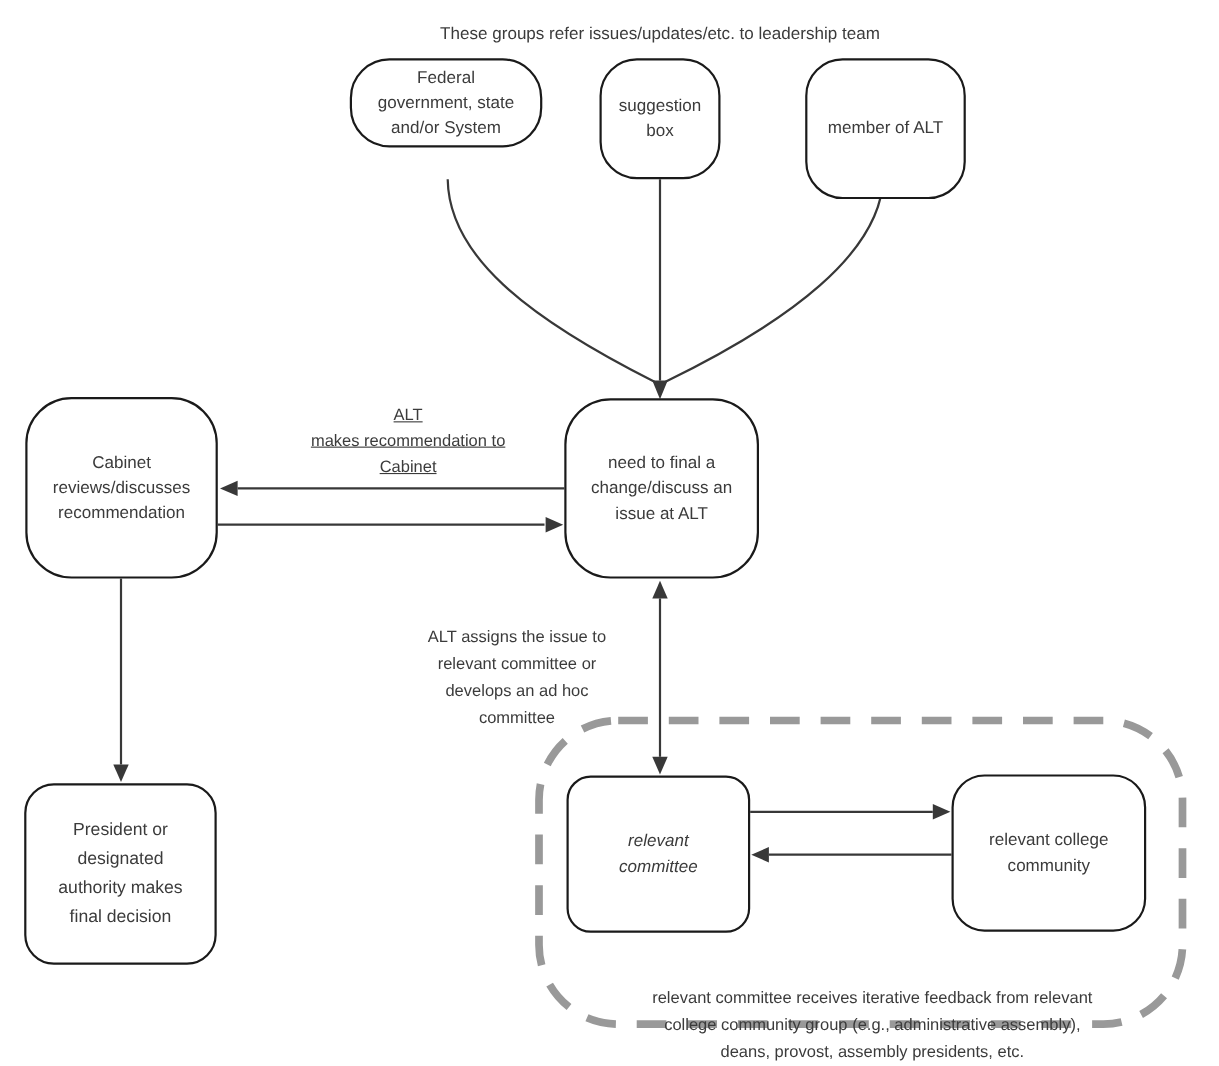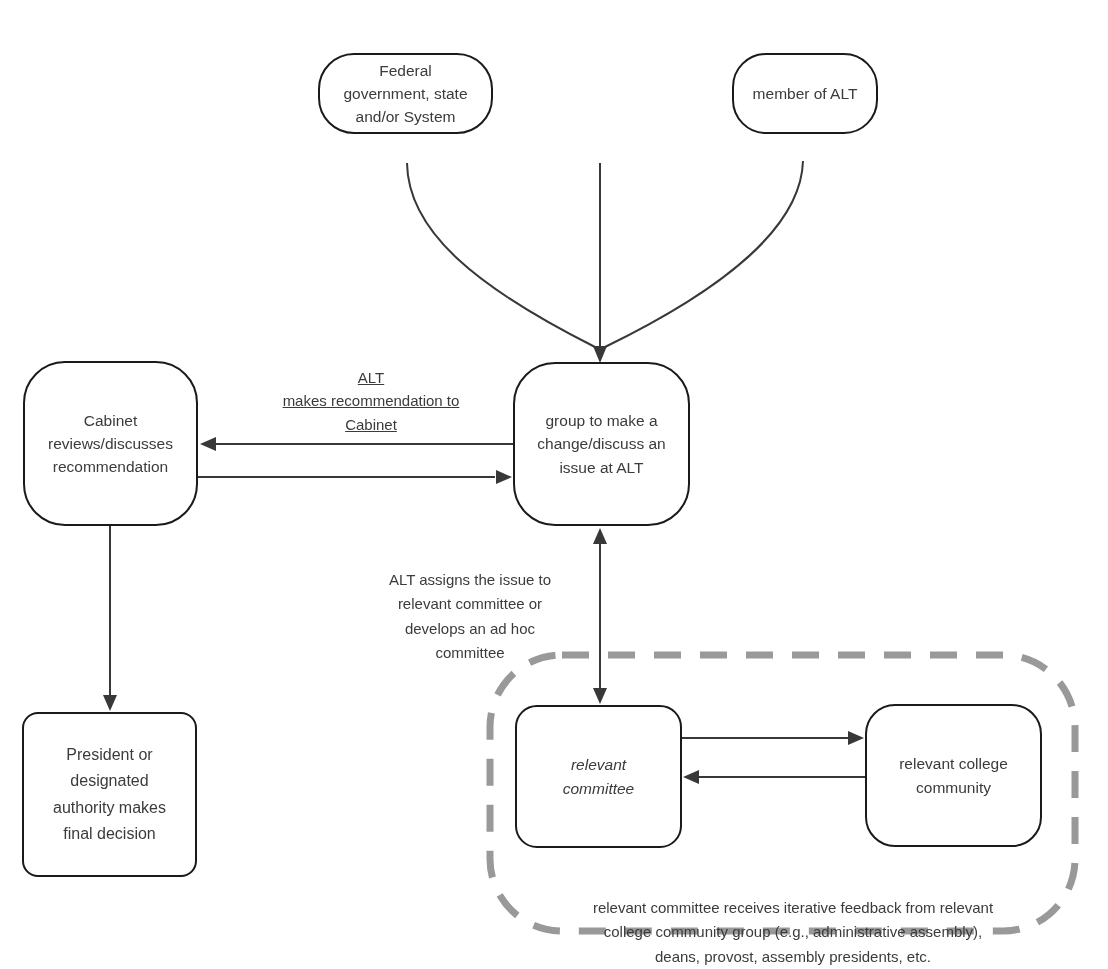--- a/index.html
+++ b/index.html
@@ -34,24 +34,24 @@
     text-align:center;
     white-space:pre-line;
     font-size:15px;
     line-height:1.62;
     color:#3b3b3b;
     z-index:1;
   }
   
   .n-federal   {left:318px;top:53px; width:175px;height:81px;border-radius:36px;}
   .n-suggestion{left:545px;top:53px; width:110px;height:110px;border-radius:34px;}
-  .n-member    {left:732px;top:53px; width:146px;height:81px;border-radius:34px;}
+  .n-member    {left:732px;top:53px; width:146px;height:128px;border-radius:34px;}
   .n-cabinet   {left:23px; top:361px;width:175px;height:165px;border-radius:42px;}
   .n-central   {left:513px;top:362px;width:177px;height:164px;border-radius:42px;}
-  .n-president {left:22px; top:712px;width:175px;height:165px;border-radius:16px;font-size:16px;line-height:1.65;}
+  .n-president {left:22px; top:712px;width:175px;height:165px;border-radius:27px;font-size:16px;line-height:1.65;}
   .n-committee {left:515px;top:705px;width:167px;height:143px;border-radius:22px;font-style:italic;}
   .n-community {left:865px;top:670px;width:177px;height:143px;border-radius:30px;margin-top:34px;}
   
   .l-title   {left:300px;top:18px; width:600px;font-size:15.5px;}
   .l-rec     {left:246px;top:366px;width:250px;line-height:1.55;text-decoration:underline;}
   .l-assign  {left:355px;top:568px;width:230px;}
   .l-feedback{left:508px;top:896px;width:570px;}
 </style>
 </head>
 <body>
@@ -82,46 +82,49 @@
       <polygon points="200,444 216,437 216,451"></polygon>
       <polygon points="512,477 496,470 496,484"></polygon>
       <polygon points="110,711 103,695 117,695"></polygon>
       <polygon points="600,528 593,544 607,544"></polygon>
       <polygon points="600,704 593,688 607,688"></polygon>
       <polygon points="864,738 848,731 848,745"></polygon>
       <polygon points="683,777 699,770 699,784"></polygon>
     </g>
   </svg>
 
+  <div class="lbl l-title">These groups refer issues/updates/etc. to leadership team</div>
 
   <div class="lbl l-rec">ALT
 makes recommendation to
 Cabinet</div>
 
   <div class="lbl l-assign">ALT assigns the issue to
 relevant committee or
 develops an ad hoc
 committee</div>
 
   <div class="lbl l-feedback">relevant committee receives iterative feedback from relevant
 college community group (e.g., administrative assembly),
 deans, provost, assembly presidents, etc.</div>
 
   <div class="node n-federal">Federal
 government, state
 and/or System</div>
 
+  <div class="node n-suggestion">suggestion
+box</div>
 
   <div class="node n-member">member of ALT</div>
 
   <div class="node n-cabinet">Cabinet
 reviews/discusses
 recommendation</div>
 
-  <div class="node n-central">group to make a
+  <div class="node n-central">need to final a
 change/discuss an
 issue at ALT</div>
 
   <div class="node n-president">President or
 designated
 authority makes
 final decision</div>
 
   <div class="node n-committee">relevant
 committee</div>

